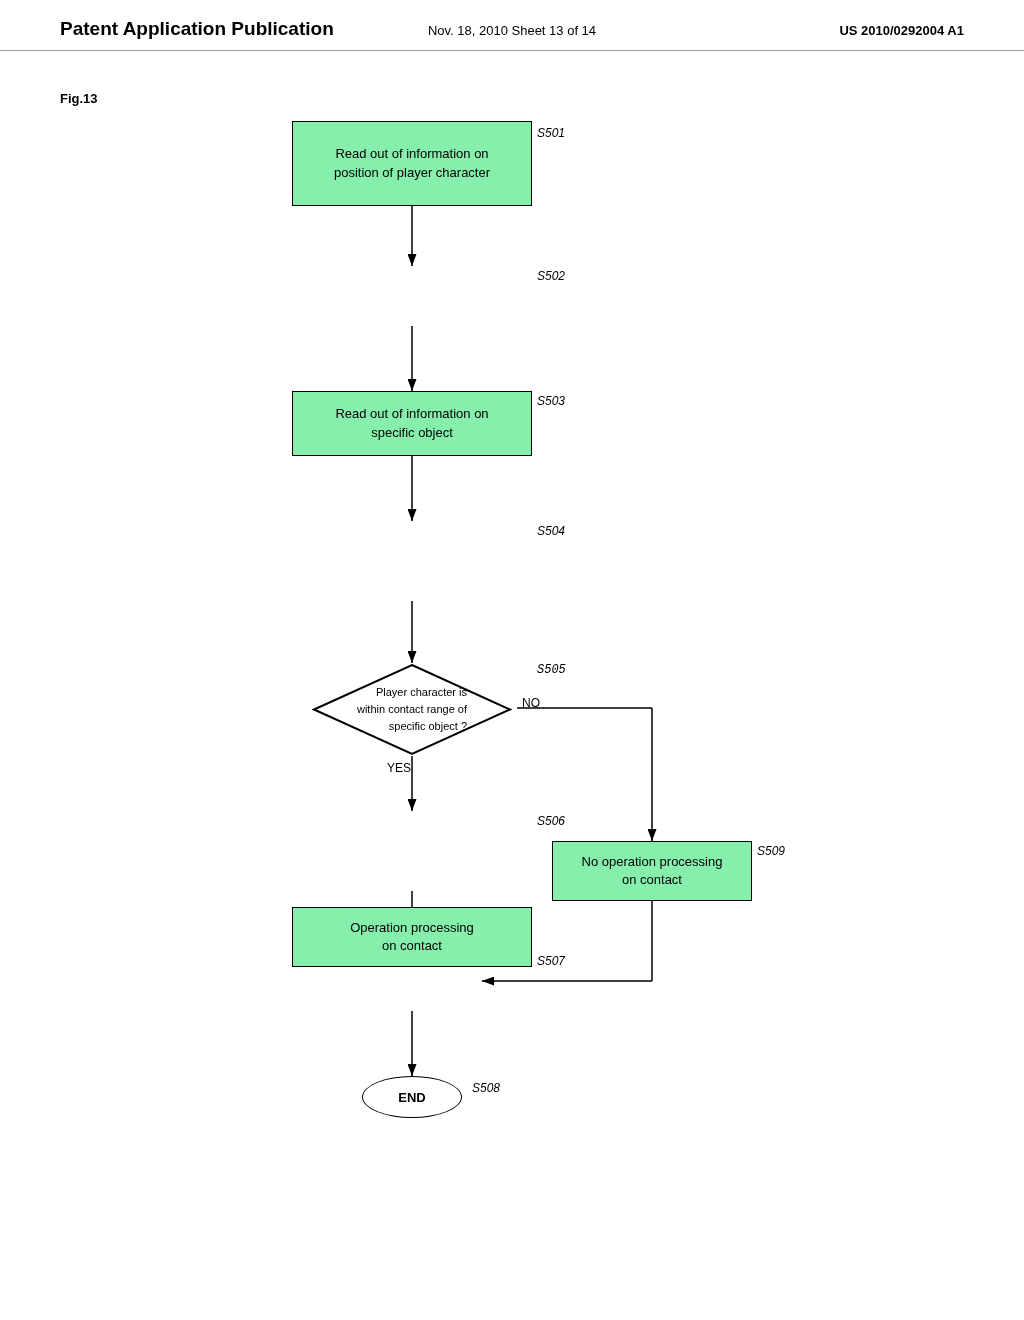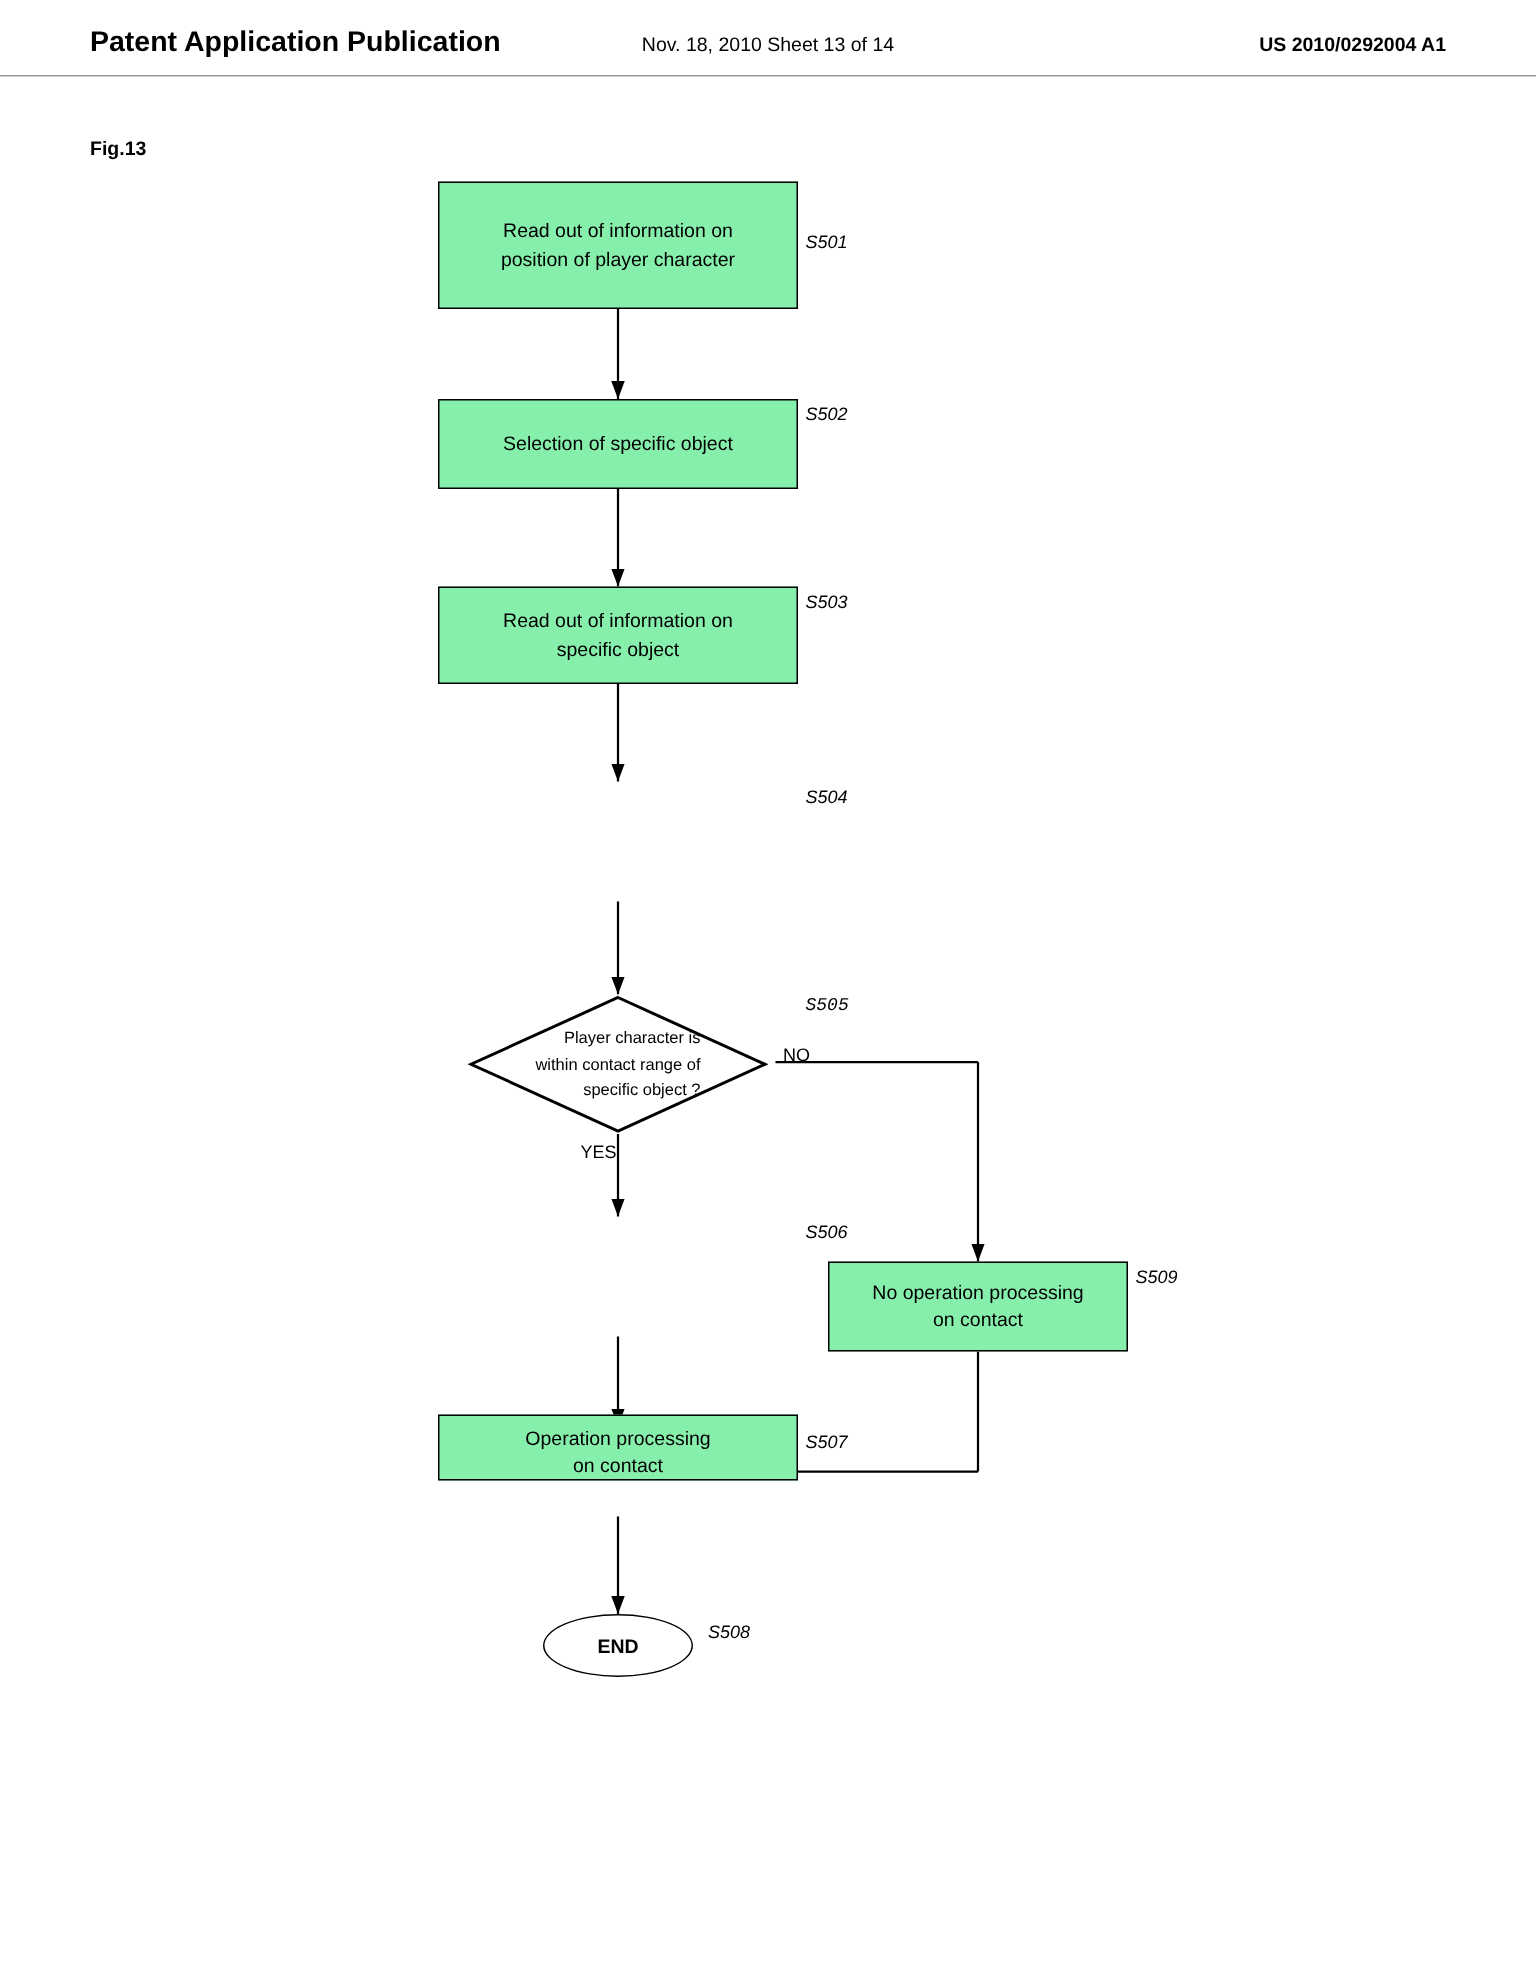--- a/index.html
+++ b/index.html
@@ -168,27 +168,24 @@
 
       <line x1="490" y1="810" x2="490" y2="890" stroke="#000" stroke-width="1.5"></line>
       <line x1="490" y1="890" x2="320" y2="890" stroke="#000" stroke-width="1.5" marker-end="url(#arrowhead)"></line>
 
     </svg>
 
     <div class="flow-box" style="left:130px; top:30px; width:240px; height:85px;">
       <span style="white-space:pre-line;">Read out of information on
 position of player character</span>
     </div>
-    <div class="step-label" style="left:375px; top:35px;margin-top:28px;">
+    <div class="step-label" style="left:375px; top:35px;">
       <span>S501</span>
     </div>
 
-    <div class="flow-box" style="left:130px; top:175px; width:240px; height:60px;">
-      <span>Selection of  specific object</span>
-    </div>
     <div class="step-label" style="left:375px; top:178px;">
       <span>S502</span>
     </div>
 
     <div class="flow-box" style="left:130px; top:300px; width:240px; height:65px;">
       <span style="white-space:pre-line;">Read out of information on
 specific object</span>
     </div>
     <div class="step-label" style="left:375px; top:303px;">
       <span>S503</span>
@@ -217,21 +214,21 @@
     </div>
 
     <div style="position:absolute; left:360px; top:605px; font-size:12px;">
       <span>NO</span>
     </div>
 
     <div class="step-label" style="left:375px; top:723px;">
       <span>S506</span>
     </div>
 
-    <div class="flow-box" style="left:130px; top:852px; width:240px; height:44px;align-items:flex-end;">
+    <div class="flow-box" style="left:130px; top:816px; width:240px; height:60px;">
       <span style="white-space:pre-line;">Operation processing
 on contact</span>
     </div>
     <div class="step-label" style="left:375px; top:863px;">
       <span>S507</span>
     </div>
 
     <div class="flow-oval" style="left:200px; top:985px; width:100px; height:42px;font-weight:bold;">
       <span>END</span>
     </div>

